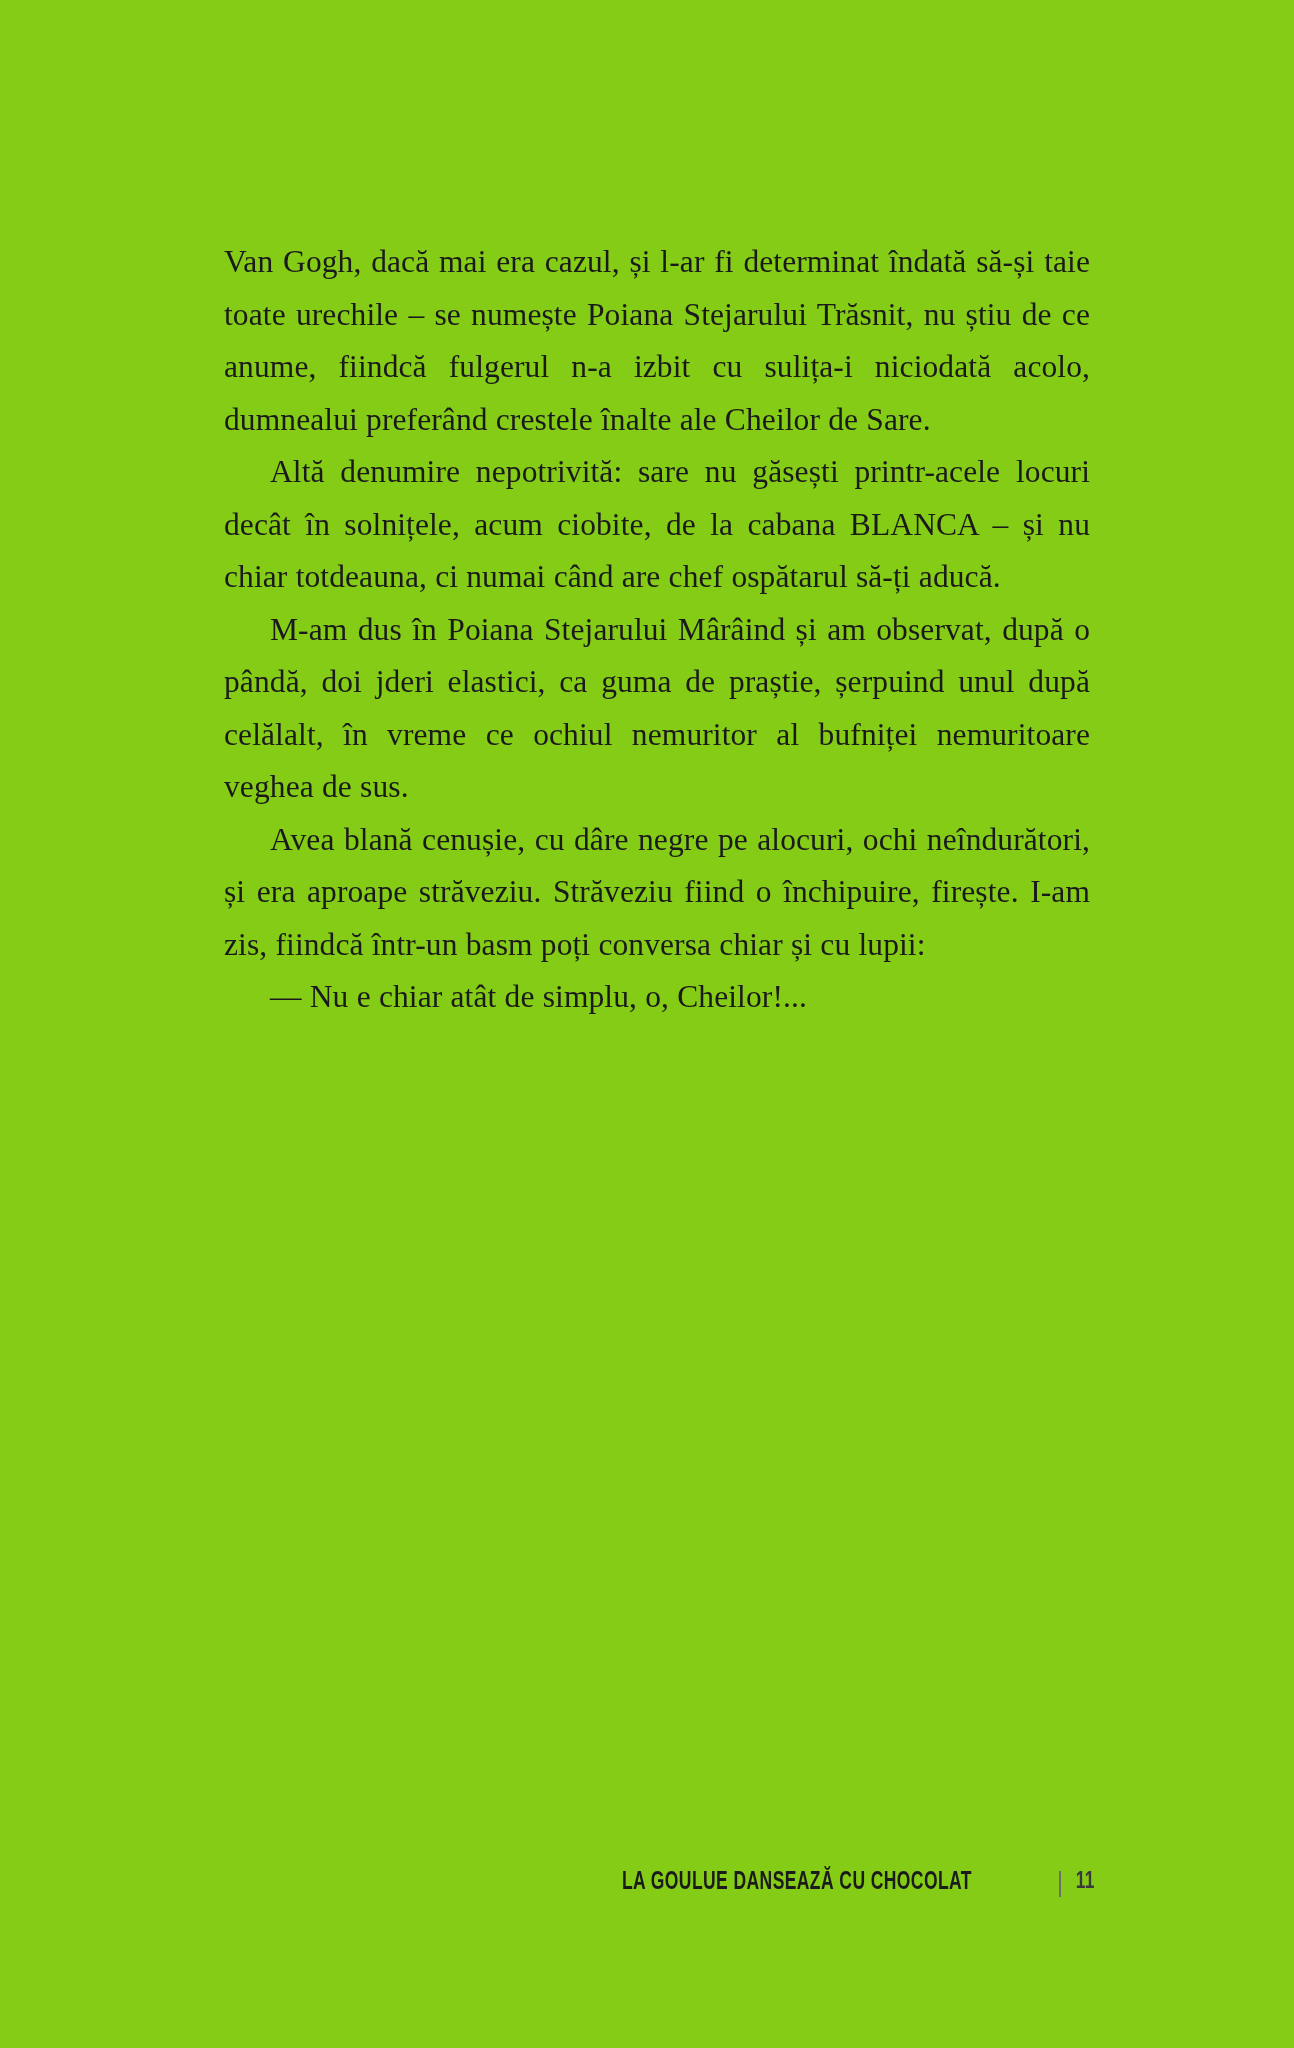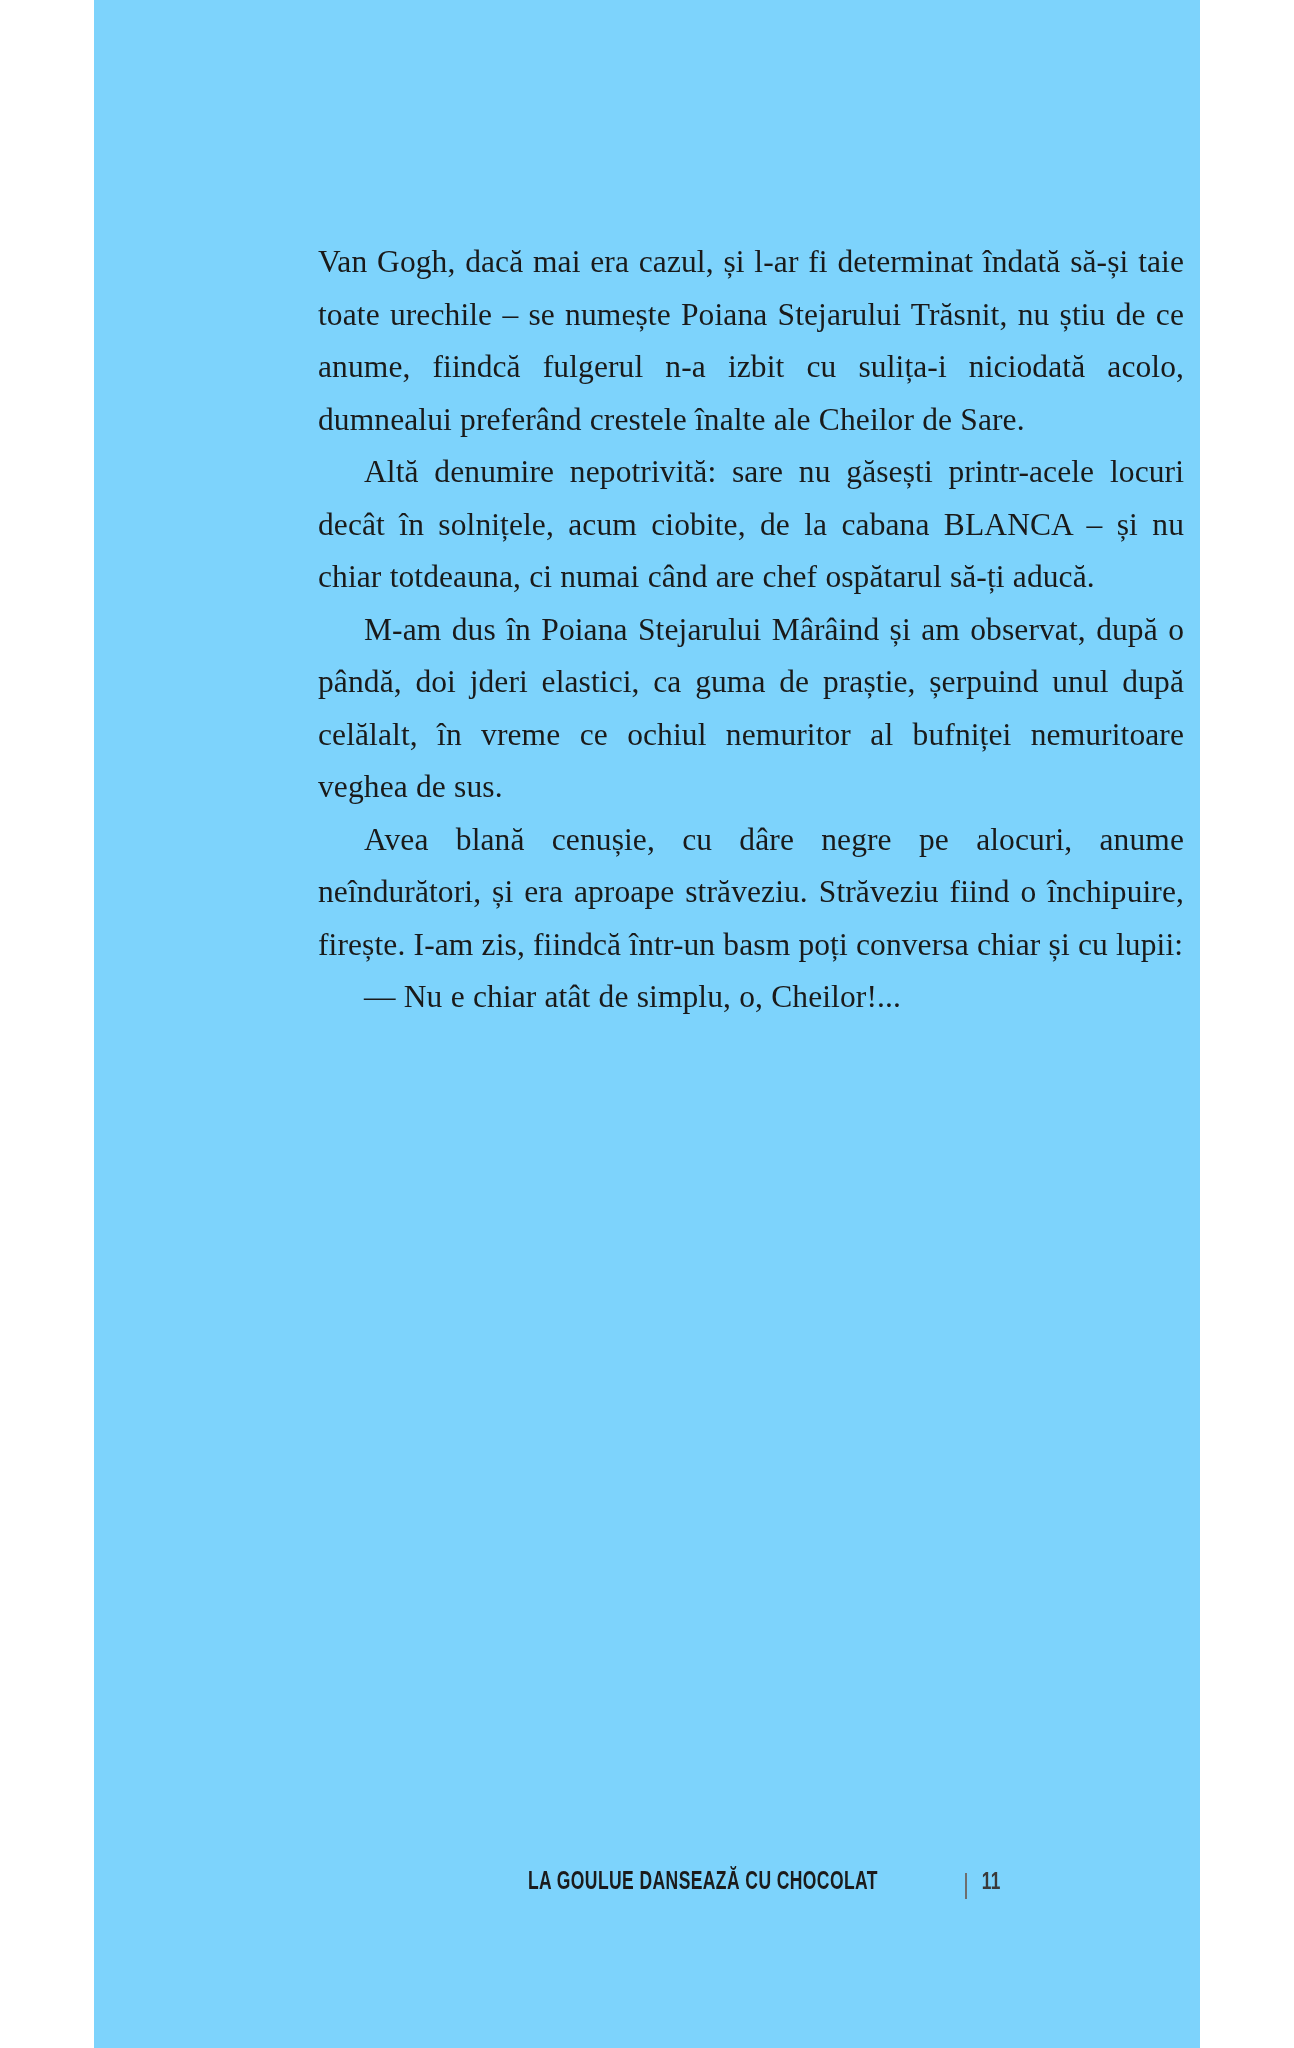--- a/index.html
+++ b/index.html
@@ -7,23 +7,23 @@
     margin: 0;
     padding: 0;
     background: #ffffff;
   }
   body {
     font-family: "Liberation Serif", "DejaVu Serif", serif;
     color: #1a1a1a;
   }
   .page {
     position: relative;
-    width: 1106px;
+    width: 1294px;
     height: 2048px;
-    background: #7dd3fc;
+    background: #84cc16;
     margin: 0 auto;
     overflow: hidden;
     box-sizing: border-box;
   }
   .text-block {
     position: absolute;
     left: 224px;
     top: 236px;
     width: 866px;
   }
@@ -51,21 +51,21 @@
     top: 1857px;
     height: 46px;
     display: flex;
     align-items: center;
     justify-content: flex-end;
     padding-right: 196px;
     box-sizing: border-box;
   }
   .footer-inner {
     display: flex;
-    align-items: flex-end;
+    align-items: center;
     gap: 0px;
   }
   .running-title {
     font-family: "Liberation Sans Narrow", "Liberation Sans", "DejaVu Sans", sans-serif;
     font-weight: 700;
     font-size: 25px;
     letter-spacing: 0.6px;
     color: #1b1b1b;
     transform: scaleX(0.70);
     transform-origin: right baseline;
@@ -93,21 +93,21 @@
 </style>
 </head>
 <body>
 
 <div class="page">
 
   <div class="text-block">
     <p class="para first">Van Gogh, dacă mai era cazul, și l-ar fi determinat îndată să-și taie toate urechile – se numește Poiana Stejarului Trăsnit, nu știu de ce anume, fiindcă fulgerul n-a izbit cu sulița-i niciodată acolo, dumnealui preferând crestele înalte ale Cheilor de Sare.</p>
     <p class="para">Altă denumire nepotrivită: sare nu găsești printr-acele locuri decât în solnițele, acum ciobite, de la cabana BLANCA – și nu chiar totdeauna, ci numai când are chef ospătarul să-ți aducă.</p>
     <p class="para">M-am dus în Poiana Stejarului Mârâind și am observat, după o pândă, doi jderi elastici, ca guma de praștie, șerpuind unul după celălalt, în vreme ce ochiul nemuritor al bufniței nemuritoare veghea de sus.</p>
-    <p class="para">Avea blană cenușie, cu dâre negre pe alocuri, anume neîndurători, și era aproape străveziu. Străveziu fiind o închipuire, firește. I-am zis, fiindcă într-un basm poți conversa chiar și cu lupii:</p>
+    <p class="para">Avea blană cenușie, cu dâre negre pe alocuri, ochi neîndurători, și era aproape străveziu. Străveziu fiind o închipuire, firește. I-am zis, fiindcă într-un basm poți conversa chiar și cu lupii:</p>
     <p class="para">— Nu e chiar atât de simplu, o, Cheilor!...</p>
   </div>
 
   <div class="footer">
     <div class="footer-inner">
       <span class="running-title">LA GOULUE DANSEAZĂ CU CHOCOLAT</span>
       <span class="footer-sep"></span>
       <span class="page-number">11</span>
     </div>
   </div>

